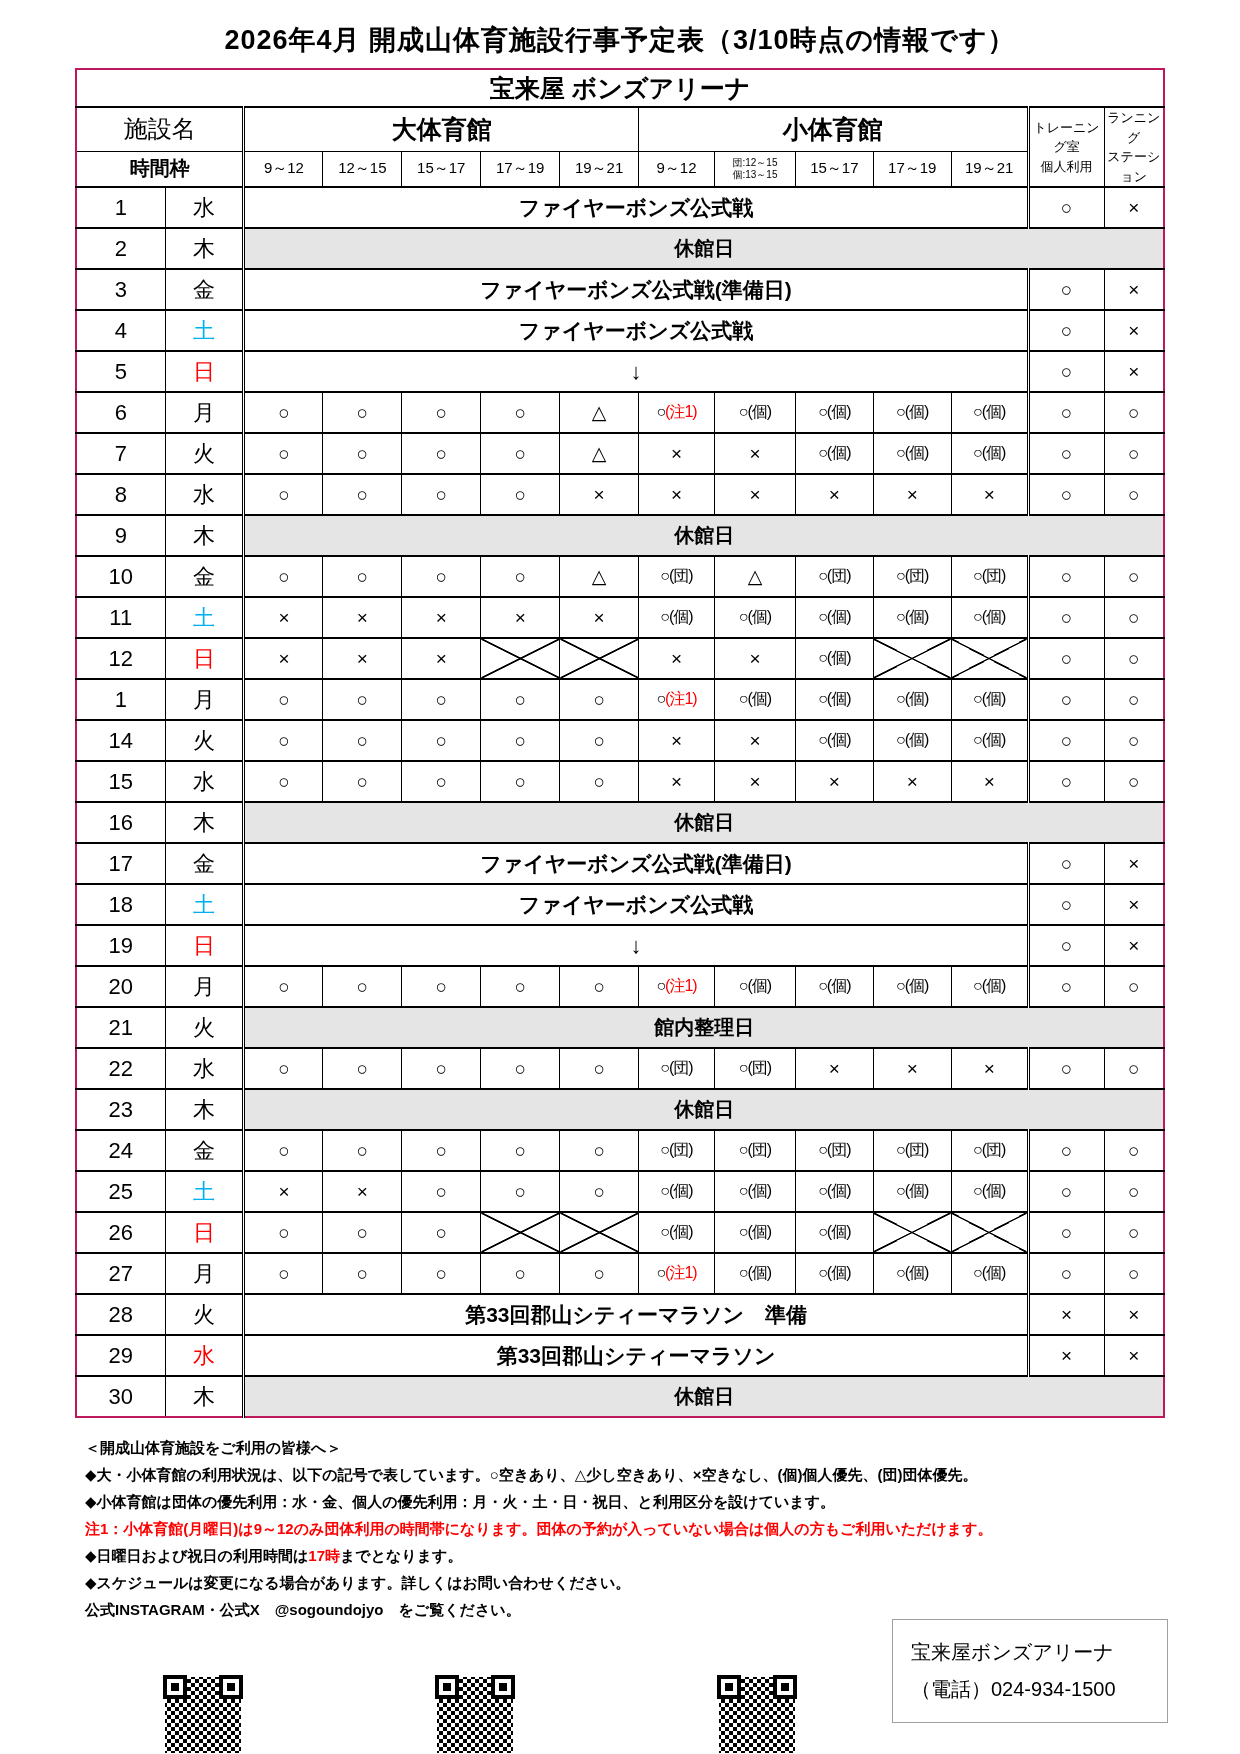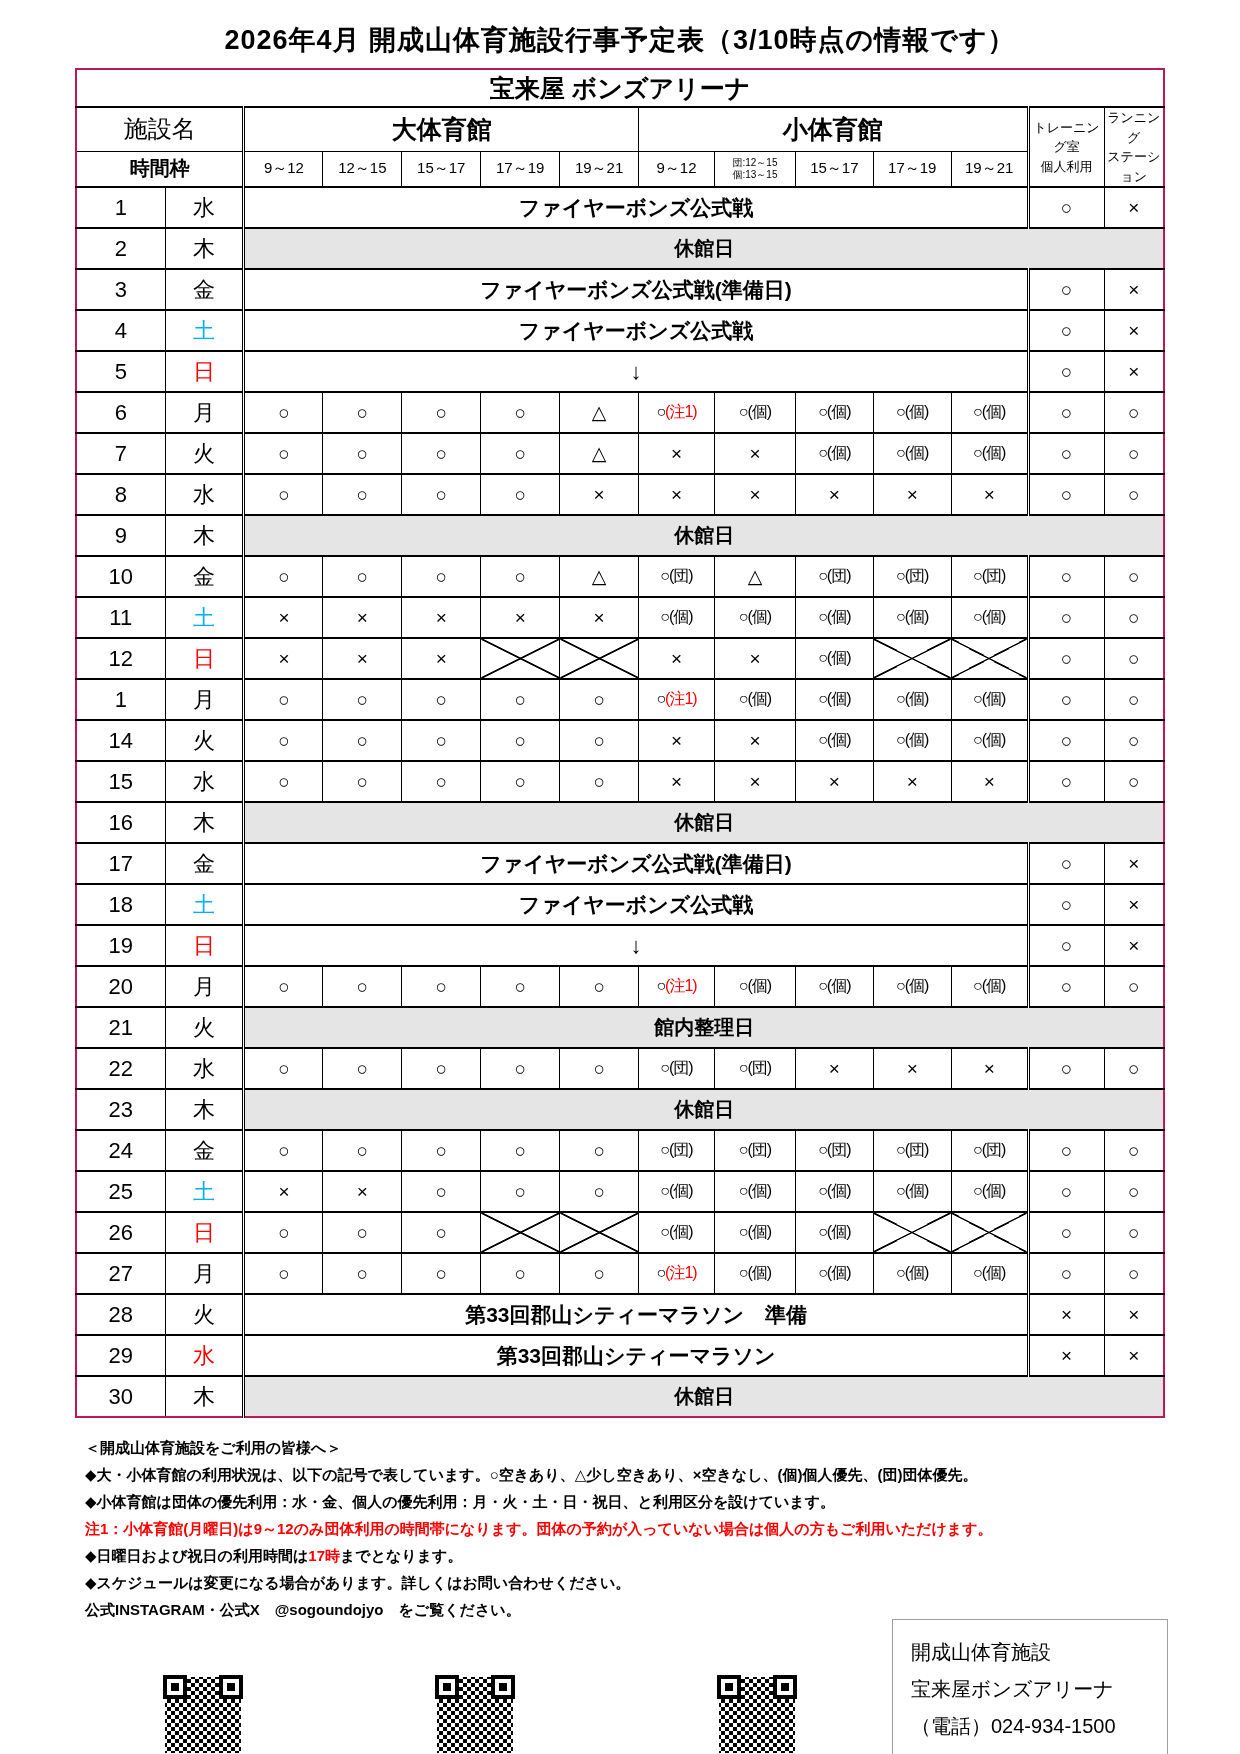--- a/index.html
+++ b/index.html
@@ -465,18 +465,17 @@
    </div>
         <div class="qr-block" style="left:672px;top:42px">
      <div class="qr">
        <div class="f tl"></div>
             <div class="f tr"></div>
      </div>
 
    </div>
       </div>
     <div class="contact-box" id="contactbox">
-        <div class="contact-line">開成山体育施設</div>
         <div class="contact-line">宝来屋ボンズアリーナ</div>
         <div class="contact-line">（電話）024-934-1500</div>
       </div>
   </div>
 </div>
 
 </body></html>

